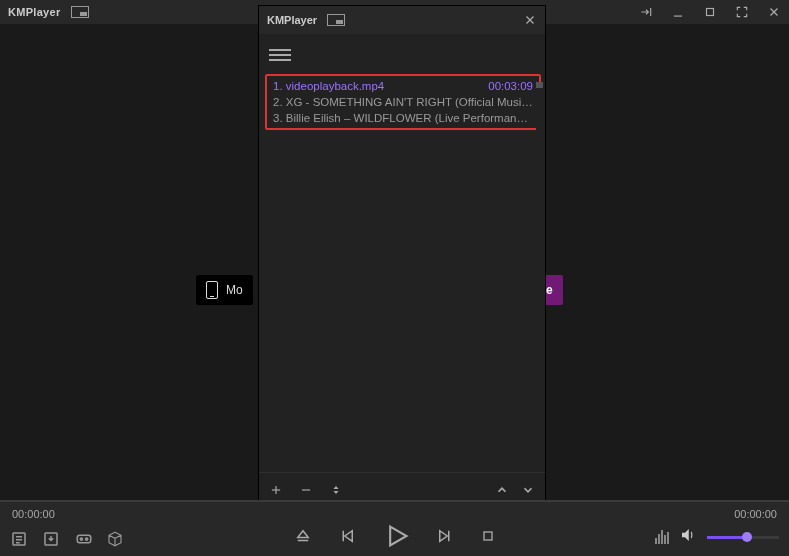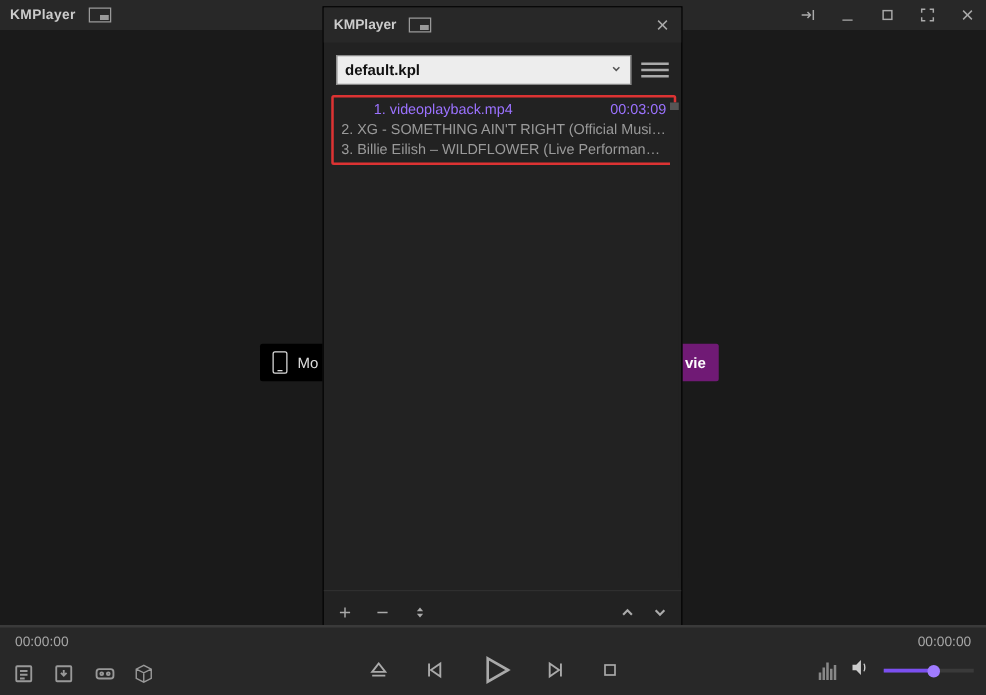--- a/index.html
+++ b/index.html
@@ -8,21 +8,21 @@
   
   .main-titlebar { position: absolute; top: 0; left: 0; right: 0; height: 24px; background: #282828; display: flex; align-items: center; padding: 0 8px; color: #ccc; font-size: 11px; }
   .main-title { font-weight: bold; letter-spacing: 0.3px; }
   .pip-btn { margin-left: 10px; width: 18px; height: 12px; border: 1px solid #999; position: relative; }
   .pip-btn::after { content:''; position:absolute; right:1px; bottom:1px; width:7px; height:4px; background:#999; }
   .main-win-ctrls { margin-left: auto; display: flex; align-items: center; gap: 18px; }
   .win-icon { width: 14px; height: 14px; display:flex; align-items:center; justify-content:center; color:#aaa; cursor:pointer; }
   .win-icon svg { width: 14px; height: 14px; }
 
   
-  .center-btns { position: absolute; left: 208px; top: 275px; display: flex; gap: 6px; }
+  .center-btns { position: absolute; left: 196px; top: 275px; display: flex; gap: 6px; }
   .center-btn { background: #000; color: #ddd; height: 30px; display:flex; align-items:center; padding: 0 10px; font-size: 12px; border-radius: 2px; }
   .center-btn.purple { background: #701a75; color: #fff; font-weight: bold; position:absolute; left: 330px; }
   .phone-icon { width:12px; height:18px; border:1.5px solid #ddd; border-radius:2px; margin-right:8px; position:relative; }
   .phone-icon::after { content:''; position:absolute; bottom:1px; left:50%; width:4px; height:1px; background:#ddd; transform:translateX(-50%);}
 
   
   .bottom { position: absolute; left:0; right:0; bottom:0; height: 56px; background: #282828; }
   .progress { position:absolute; top:0; left:0; right:0; height:2px; background:#3a3a3a; }
   .time-l { position:absolute; left:12px; top:8px; color:#a8a8a8; font-size:11px; }
   .time-r { position:absolute; right:12px; top:8px; color:#a8a8a8; font-size:11px; }
@@ -42,21 +42,21 @@
   .panel-title { height:28px; background:#282828; display:flex; align-items:center; padding:0 8px; color:#ccc; font-size:11px; }
   .panel-close { margin-left:auto; color:#aaa; cursor:pointer; width:14px; height:14px; }
   .panel-top { padding:10px 10px 8px; display:flex; gap:8px; align-items:center; }
   .combo { flex:1; height:24px; background:#ededed; display:flex; align-items:center; padding:0 6px; font-size:12px; font-weight:bold; color:#111; border:1px solid #888; position:relative; cursor:pointer;}
   .combo .arrow { margin-left:auto; color:#555; }
   .menu-btn { width:22px; height:22px; display:flex; flex-direction:column; justify-content:center; gap:3px; cursor:pointer; }
   .menu-btn span { height:2px; background:#aaa; }
 
   .list-wrap { margin:0 4px 0 6px; border:2px solid #d33; border-radius:2px; padding:2px 2px; }
   .list-item { display:flex; align-items:center; font-size:11.5px; padding:2px 4px; color:#9a9a9a; cursor:pointer; white-space:nowrap; overflow:hidden; }
-  .list-item.sel { color:#9b72ff;margin-left:26px; }
+  .list-item.sel { color:#9b72ff; }
   .item-text { flex:1; overflow:hidden; text-overflow:ellipsis; }
   .item-dur { margin-left:6px;text-align:right; }
   .scroll-track { position:absolute; right:2px; top:76px; width:7px; height:380px; background:#222; }
   .scroll-thumb { position:absolute; top:0; left:0; right:0; height:6px; background:#555; }
 
   .panel-bottom { margin-top:auto; height:34px; border-top:1px solid #2f2f2f; display:flex; align-items:center; padding:0 10px; gap:16px; color:#aaa; }
   .pb-right { margin-left:auto; display:flex; gap:12px; }
   .pb-ic { cursor:pointer; width:14px; height:14px; display:flex; align-items:center; justify-content:center; }
 </style>
 </head>
@@ -111,28 +111,20 @@
     <div class="pip-btn" style="margin-left:10px"></div>
     <div class="panel-close">
       <svg viewBox="0 0 24 24" stroke="currentColor" stroke-width="2">
           <line x1="6" y1="6" x2="18" y2="18"></line>
           <line x1="18" y1="6" x2="6" y2="18"></line>
         </svg>
     </div>
   </div>
 
   <div class="panel-top">
-    <div class="combo">
-      <span>default.kpl</span>
-      <span class="arrow">
-        <svg width="10" height="10" viewBox="0 0 24 24" fill="none" stroke="currentColor" stroke-width="3">
-            <polyline points="6 9 12 15 18 9"></polyline>
-          </svg>
-      </span>
-    </div>
     <div class="menu-btn">
       <span></span>
         <span></span>
         <span></span>
     </div>
   </div>
 
   <div class="list-wrap">
     <div class="list-item sel">
       <span class="item-text">

